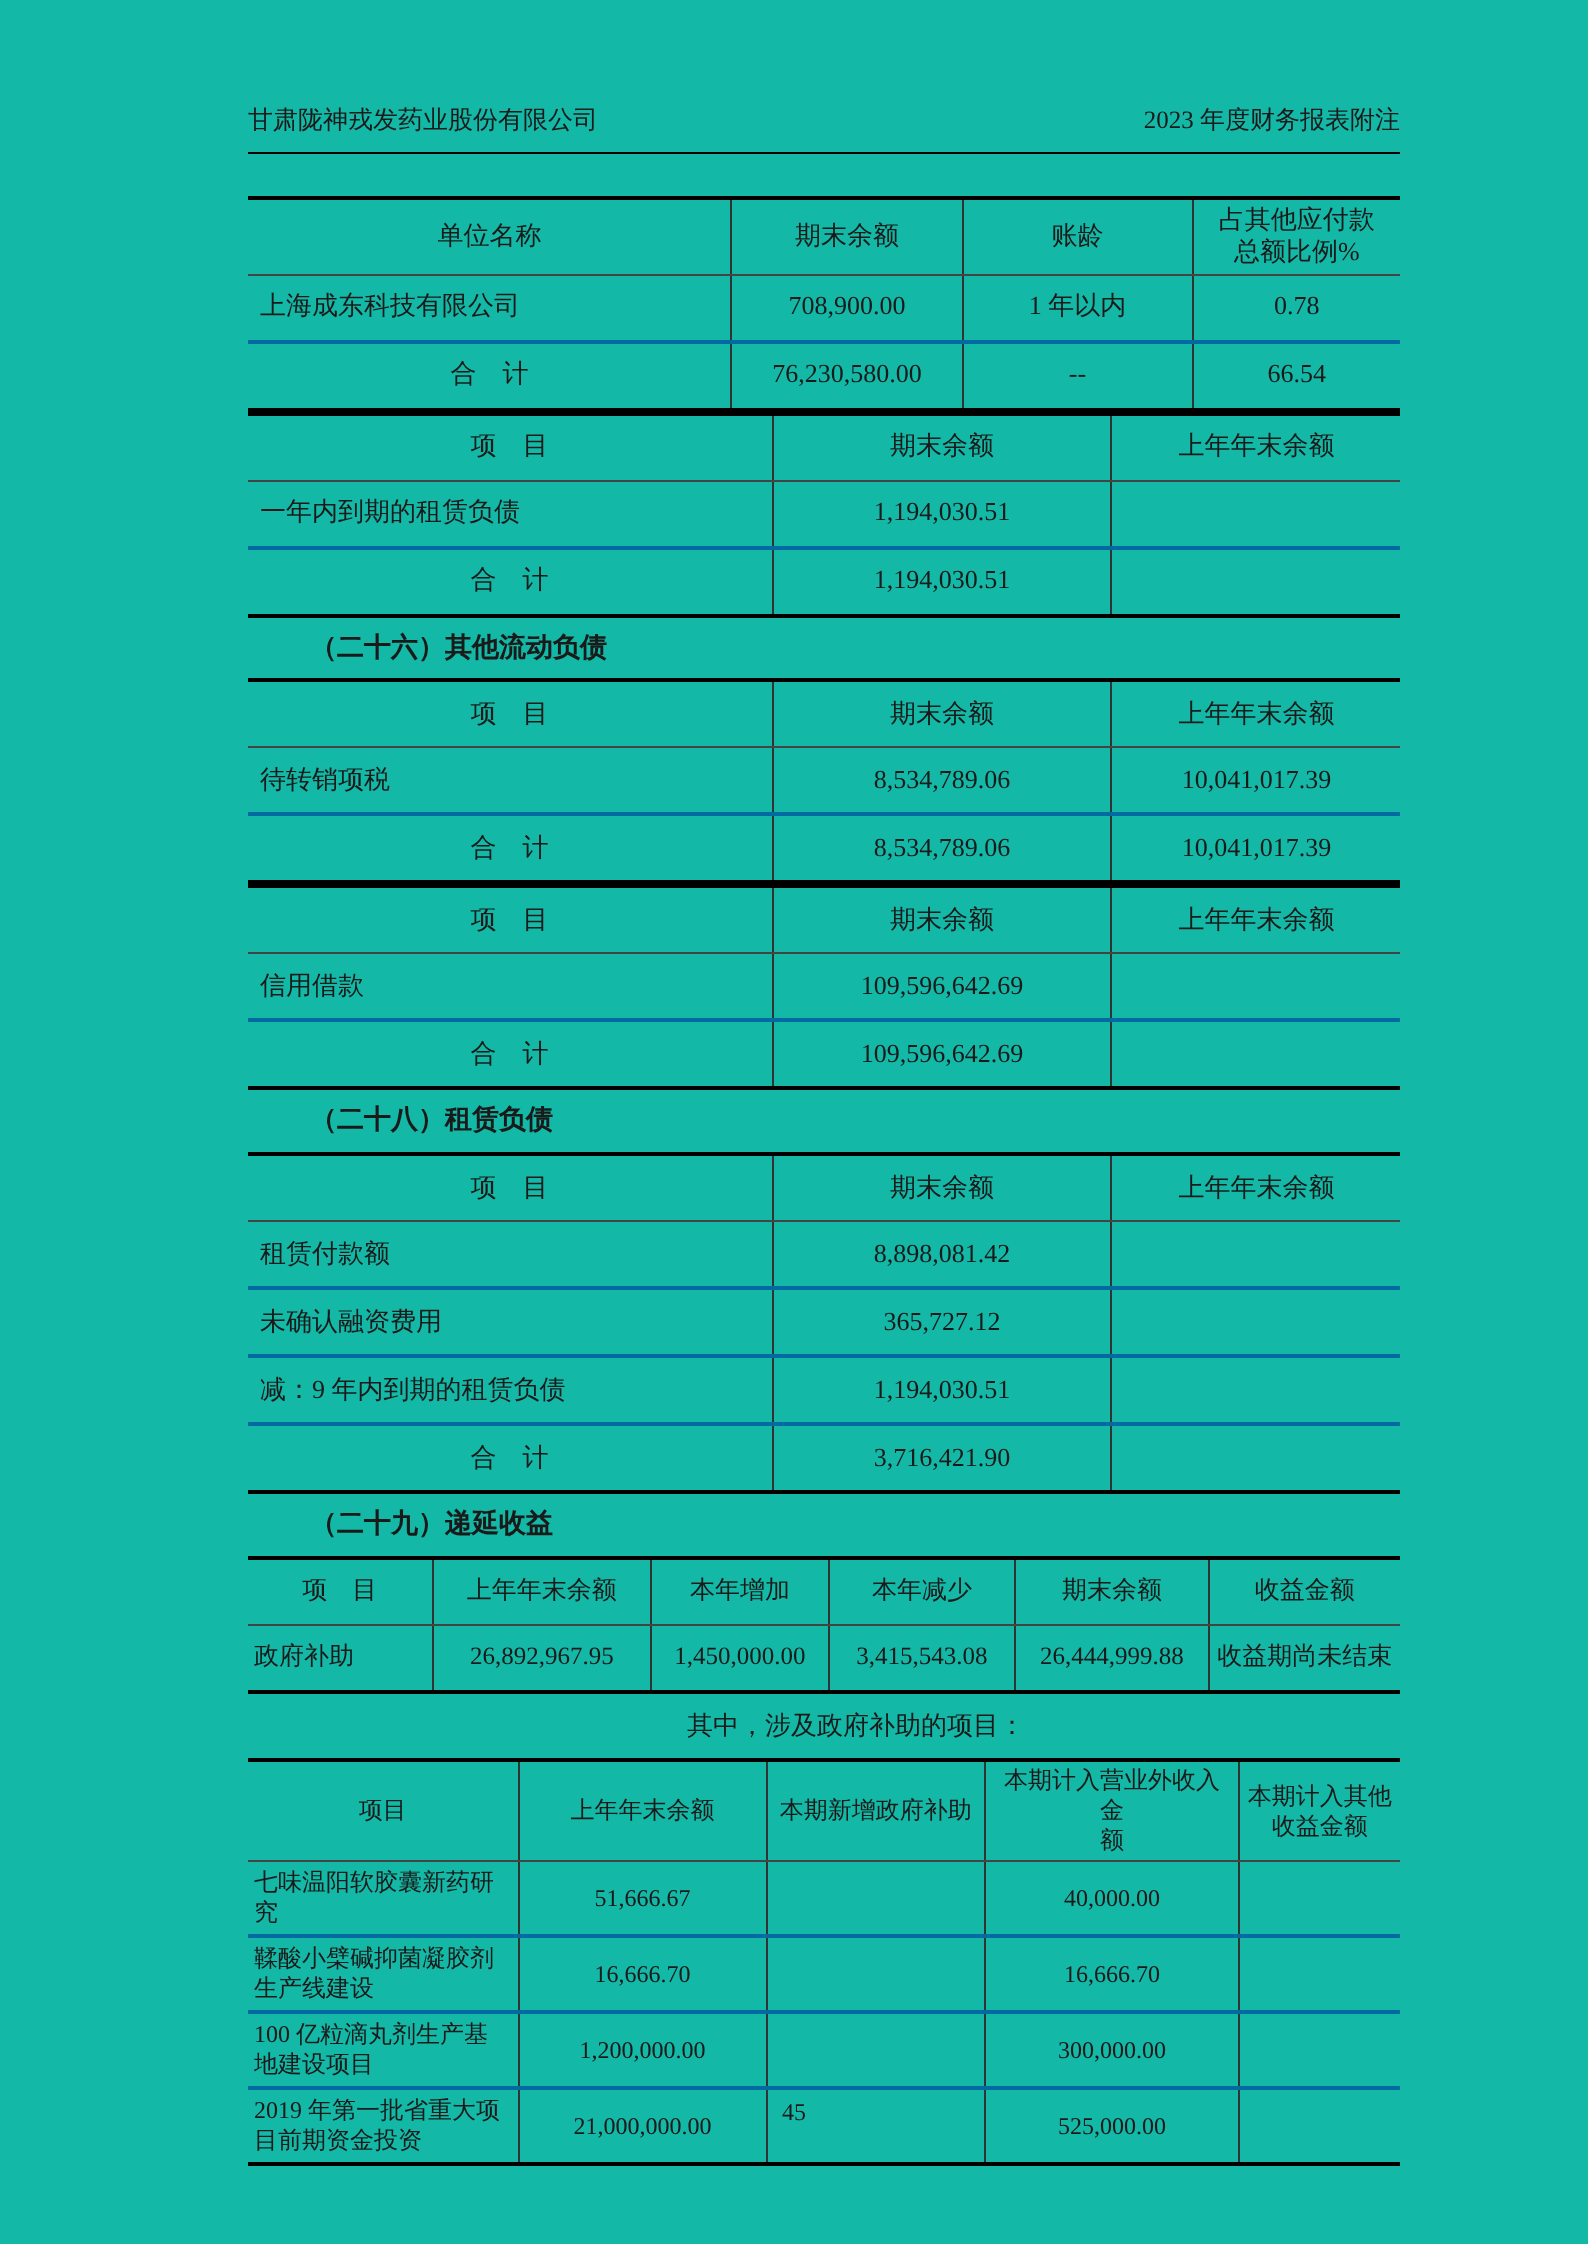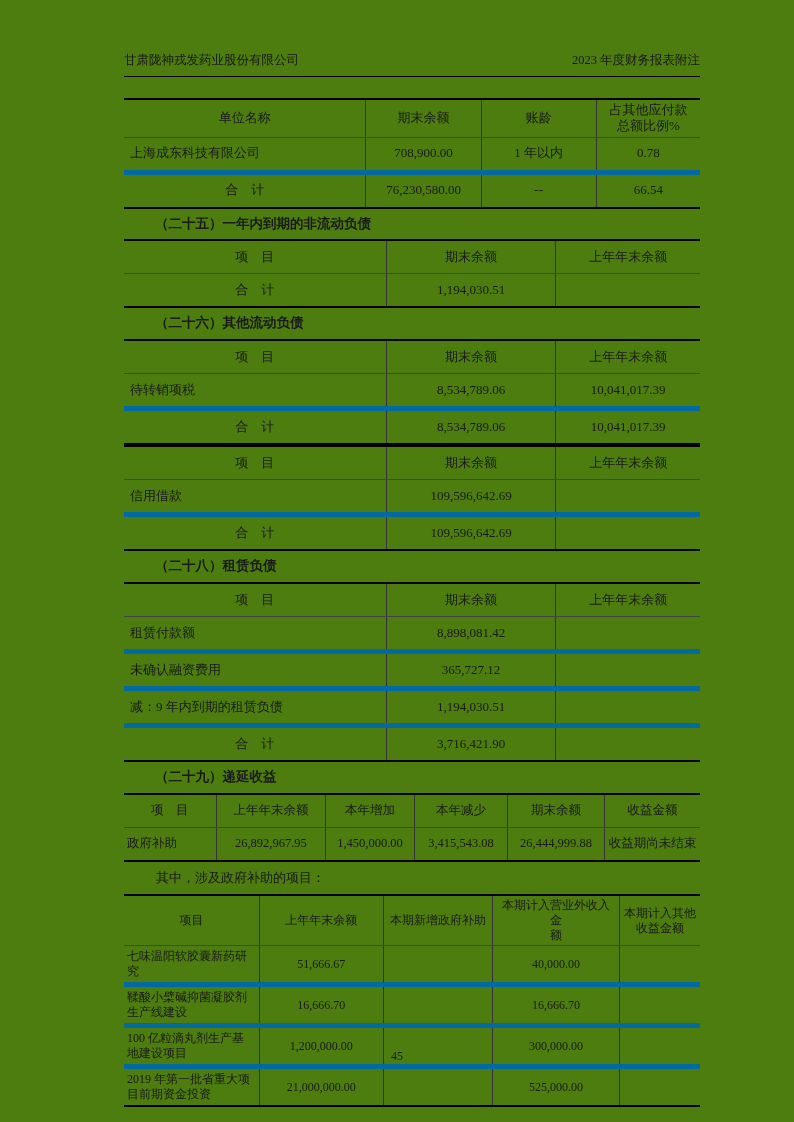--- a/index.html
+++ b/index.html
@@ -1,17 +1,17 @@
 <!DOCTYPE html>
 <html><head>
 <meta charset="utf-8">
 <style>
   html,body{margin:0;padding:0;background:#e8e8e8;}
   .page{
-    width:794px;height:1122px;background:#4d7c0f;position:relative;
+    width:794px;height:1122px;background:#14b8a6;position:relative;
     font-family:"Liberation Serif","DejaVu Serif",serif;color:#1a1a1a;
     box-sizing:border-box;padding:52px 94px 0 124px;overflow:hidden;
   }
   
   .doc-header{
     display:flex;justify-content:space-between;align-items:flex-end;
     font-size:12.5px;padding-bottom:7px;border-bottom:1.5px solid #000;
     margin-bottom:21px;
   }
   
@@ -21,34 +21,34 @@
     font-size:13px;
   }
   table.fin-table th,table.fin-table td{
     font-weight:normal;padding:2px 6px;height:28px;line-height:1.25;
     overflow:hidden;
   }
   table.fin-table th{text-align:center;}
   table.fin-table th:not(:last-child),
   table.fin-table td:not(:last-child){border-right:1px solid #333;}
   table.fin-table thead th{border-bottom:1px solid #444;}
-  table.fin-table tbody tr:not(:last-child) td{border-bottom:5px solid #0369a1;margin-left:40px;}
+  table.fin-table tbody tr:not(:last-child) td{border-bottom:2px solid #0369a1;margin-left:40px;}
   .al{text-align:left}.ac{text-align:center}.ar{text-align:center}
   .prewrap{white-space:pre-line}
   table.t6{font-size:12.5px}
   table.t6 th,table.t6 td{padding:2px 3px}
   table.t7{font-size:12px}
   table.t7 th,table.t7 td{padding:2px 3px}
   table.t7 td{height:32px}
   
   .sec-heading{
     font-size:13.5px;font-weight:bold;line-height:1.25;
     margin:7px 0 7px;padding-left:31px;
   }
-  .subnote{font-size:13px;margin:7px 0 7px;padding-left:32px;}
+  .subnote{font-size:13px;margin:7px 0 7px;padding-left:32px;text-align:center;}
   .page-num{
     position:absolute;left:0;right:0;bottom:58px;
     text-align:center;font-size:12px;
   }
 </style>
 </head>
 <body>
 
 <div class="page">
 
@@ -82,35 +82,39 @@
       </tr>
       <tr>
         <td class="ac">合　计</td>
         <td class="ar">76,230,580.00</td>
         <td class="ac">--</td>
         <td class="ac">66.54</td>
       </tr>
     </tbody>
   </table>
 
-  <div class="sec-heading">（二十五）一年内到期的非流动负债</div>
   <table class="fin-table">
     <colgroup>
         <col style="width:45.5%">
         <col style="width:29.5%">
         <col style="width:25%">
       </colgroup>
     <thead>
       <tr>
         <th>项　目</th>
         <th>期末余额</th>
         <th>上年年末余额</th>
       </tr>
     </thead>
     <tbody>
+      <tr>
+        <td class="al">一年内到期的租赁负债</td>
+        <td class="ar">1,194,030.51</td>
+        <td class="ar"></td>
+      </tr>
       <tr>
         <td class="ac">合　计</td>
         <td class="ar">1,194,030.51</td>
         <td class="ar"></td>
       </tr>
     </tbody>
   </table>
 
   <div class="sec-heading">（二十六）其他流动负债</div>
   <table class="fin-table">

